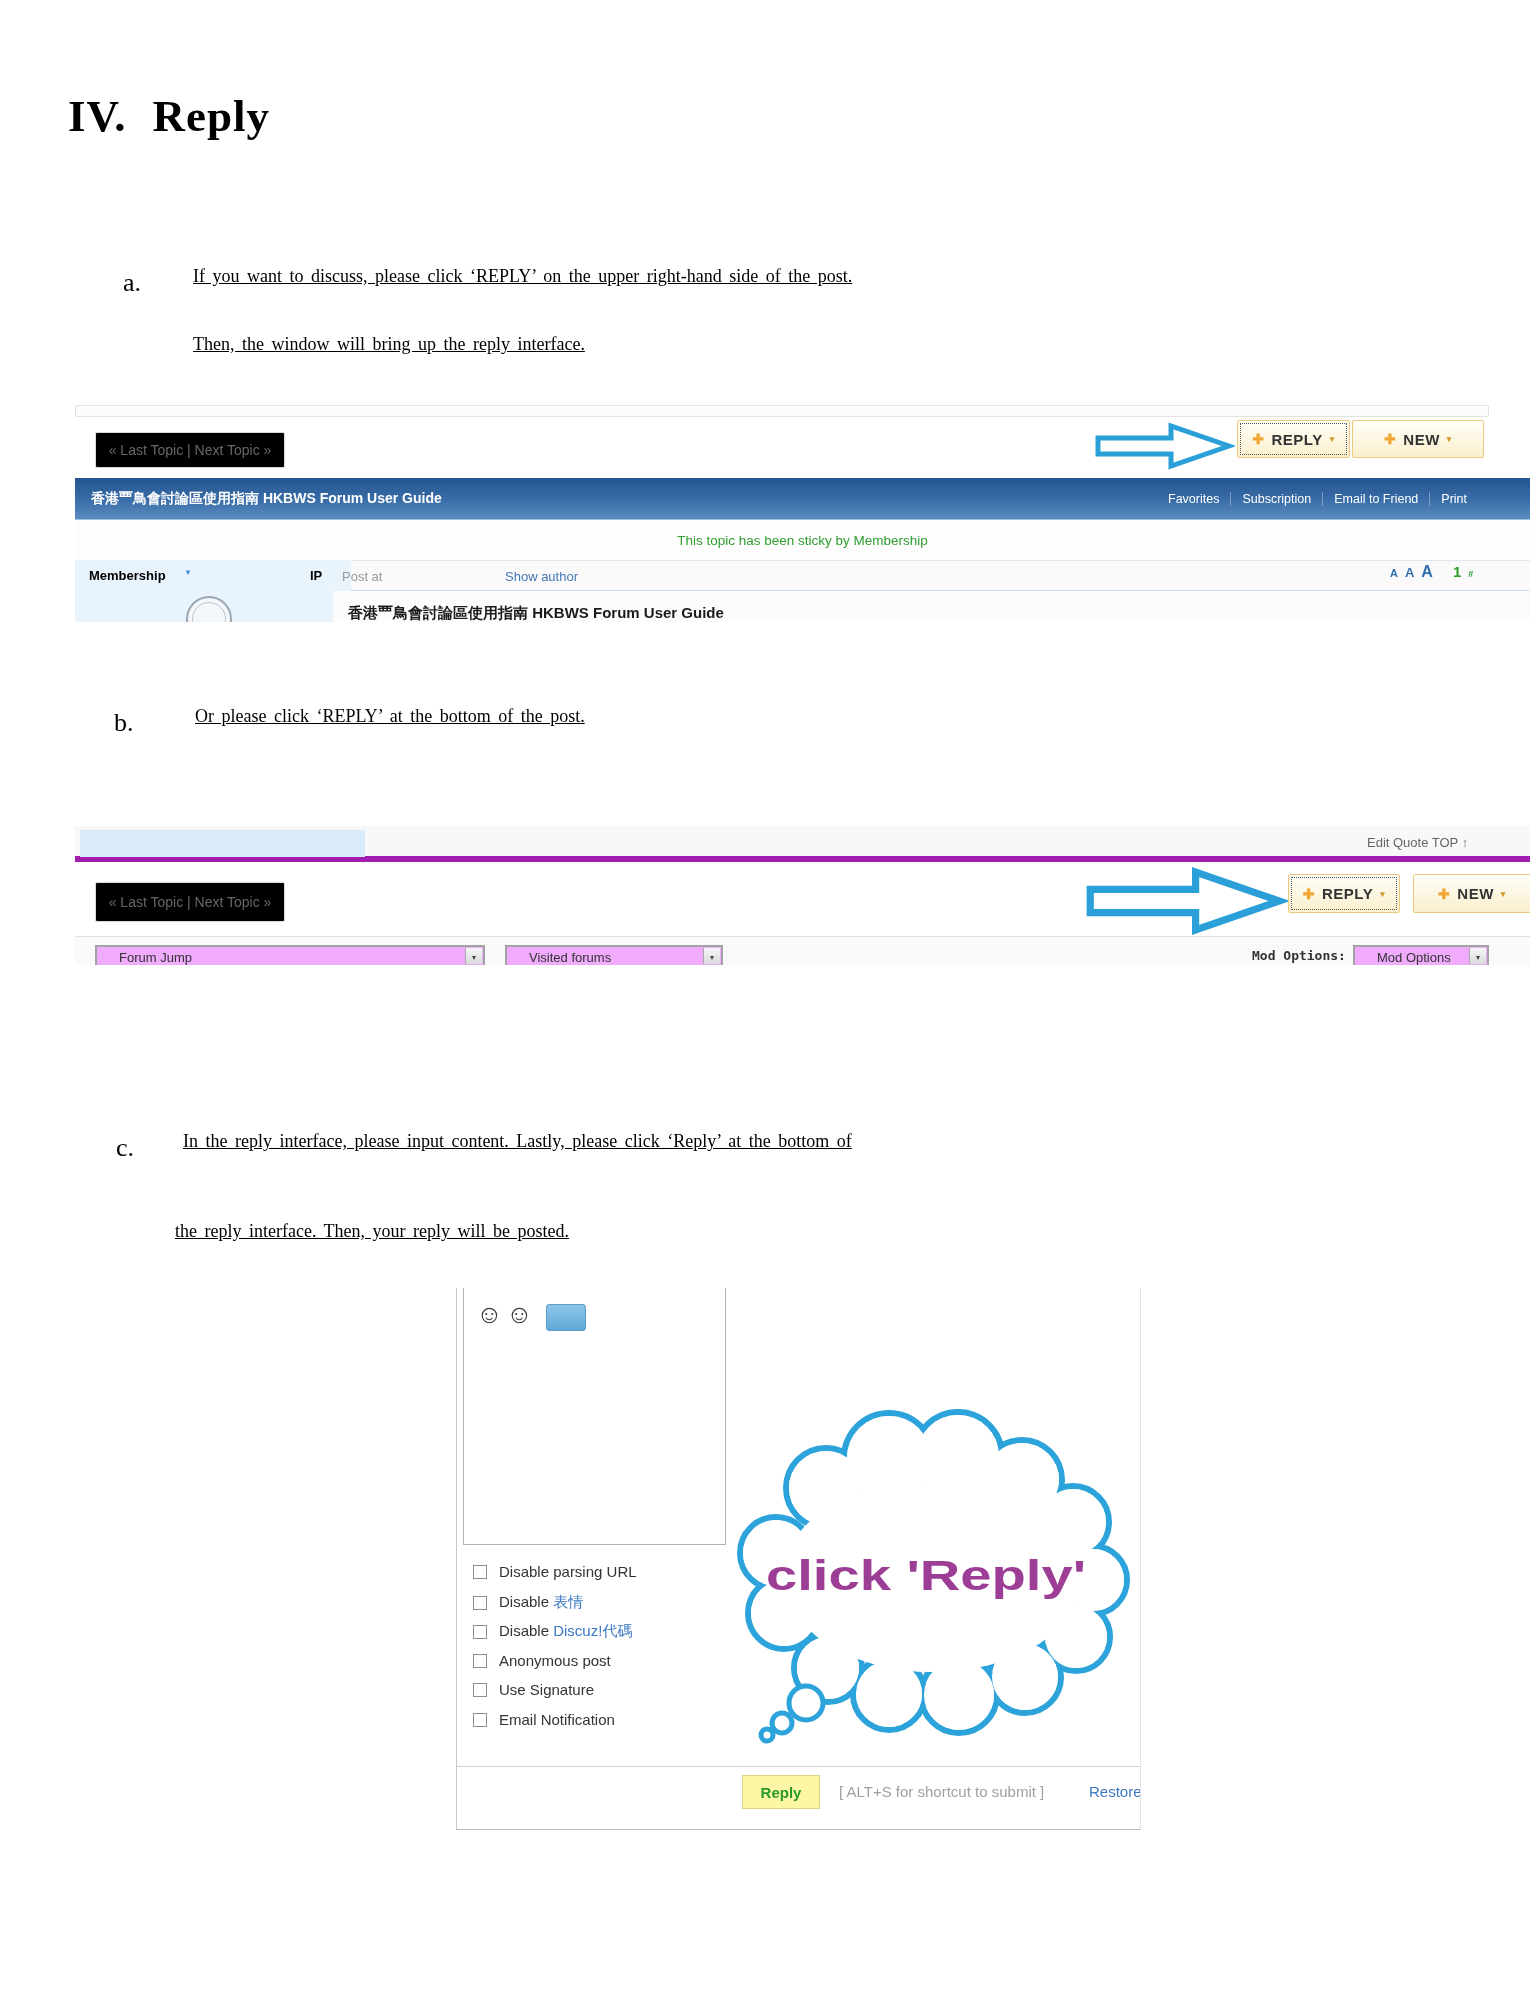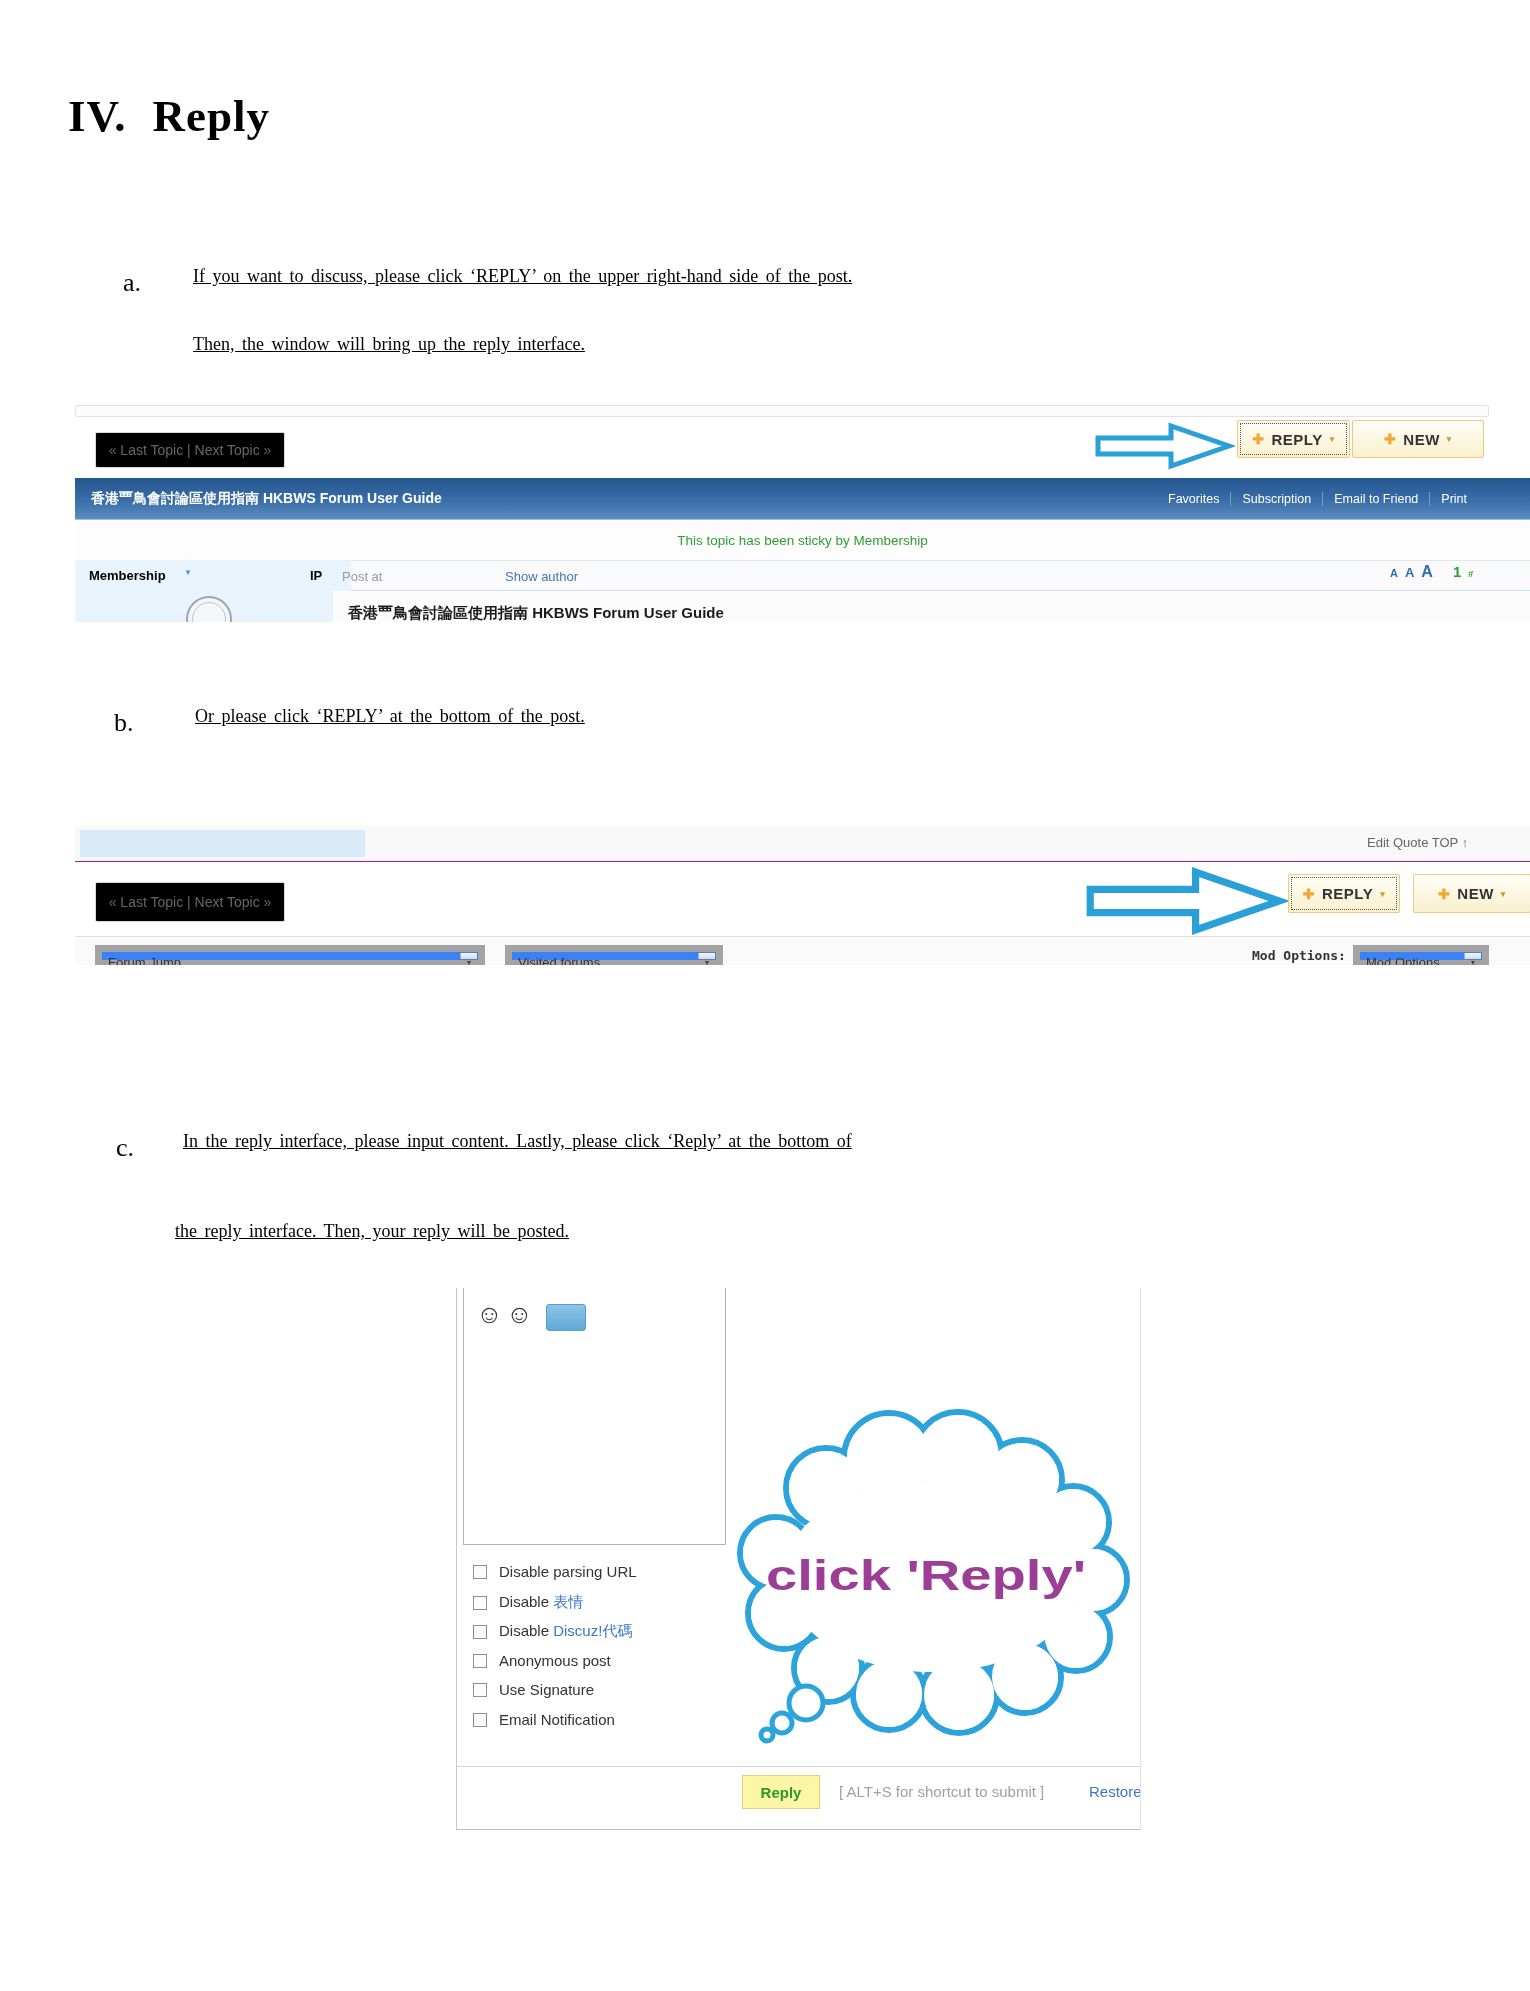--- a/index.html
+++ b/index.html
@@ -41,25 +41,25 @@
   .lcell { background:#e9f3fb; }
   .sorticon { color:#4a90d9; font-size:8px; vertical-align:2px; margin-left:3px; }
   .grayt { color:#999; }
   .bluelink { color:#4576b3; text-decoration:none; }
   .fontA { color:#2f6fb0; font-weight:bold; }
   .floor { color:#2f9e2f; font-weight:bold; }
   .seal  { border:2px solid #9aa8b6; border-radius:50%; background:#f4f7f9; }
   .seal .inner { position:absolute; left:4px; top:4px; right:4px; bottom:4px; border:1px solid #b9c5d0; border-radius:50%; }
   .ptitle { font-weight:bold; font-size:15px; color:#1b1b1b; white-space:nowrap; }
 
-  .rowgray { background:#f8f8f8; border-bottom:1px solid #a21caf; }
+  .rowgray { background:#f8f8f8; border-bottom:6px solid #a21caf; }
   .quotebox { background:#d9eaf8; }
   .editquote { color:#666; font:13px "Liberation Sans", sans-serif; white-space:nowrap; }
   .panelbar { background:#fafafa; border-top:1px solid #e0e0e0; }
-  .sel { background:#3b82f6; border:7px solid #a3a3a3; height:22px; font:13px "Liberation Sans", sans-serif; color:#333; }
+  .sel { background:#f0abfc; border:2px solid #a3a3a3; height:22px; font:13px "Liberation Sans", sans-serif; color:#333;padding-left:16px; }
   .sel .txt { display:block; padding:3px 0 0 6px; white-space:nowrap; overflow:hidden; }
   .sel .dd { position:absolute; right:1px; top:1px; bottom:1px; width:17px; text-align:center;
              background:linear-gradient(#f7f7f7,#d9d9d9); border-left:1px solid #aaa; font-size:8px; color:#444; line-height:19px; }
   .modlabel { font-family:"DejaVu Sans Mono", monospace; font-size:13px; font-weight:bold; color:#333; white-space:nowrap; }
 
   
   .smpanel { background:#fff; border:1px solid #b3b3b3; border-top:none; }
   .smiley { font-size:26px; color:#3a3a3a; line-height:1; }
   .bluesmiley { background:linear-gradient(#8ec4e8,#5fa8d8); border:1px solid #5b9cc8; border-radius:3px; }
   .cbrow { display:flex; align-items:center; gap:12px; font:15px "Liberation Sans", sans-serif; color:#333; white-space:nowrap; }

